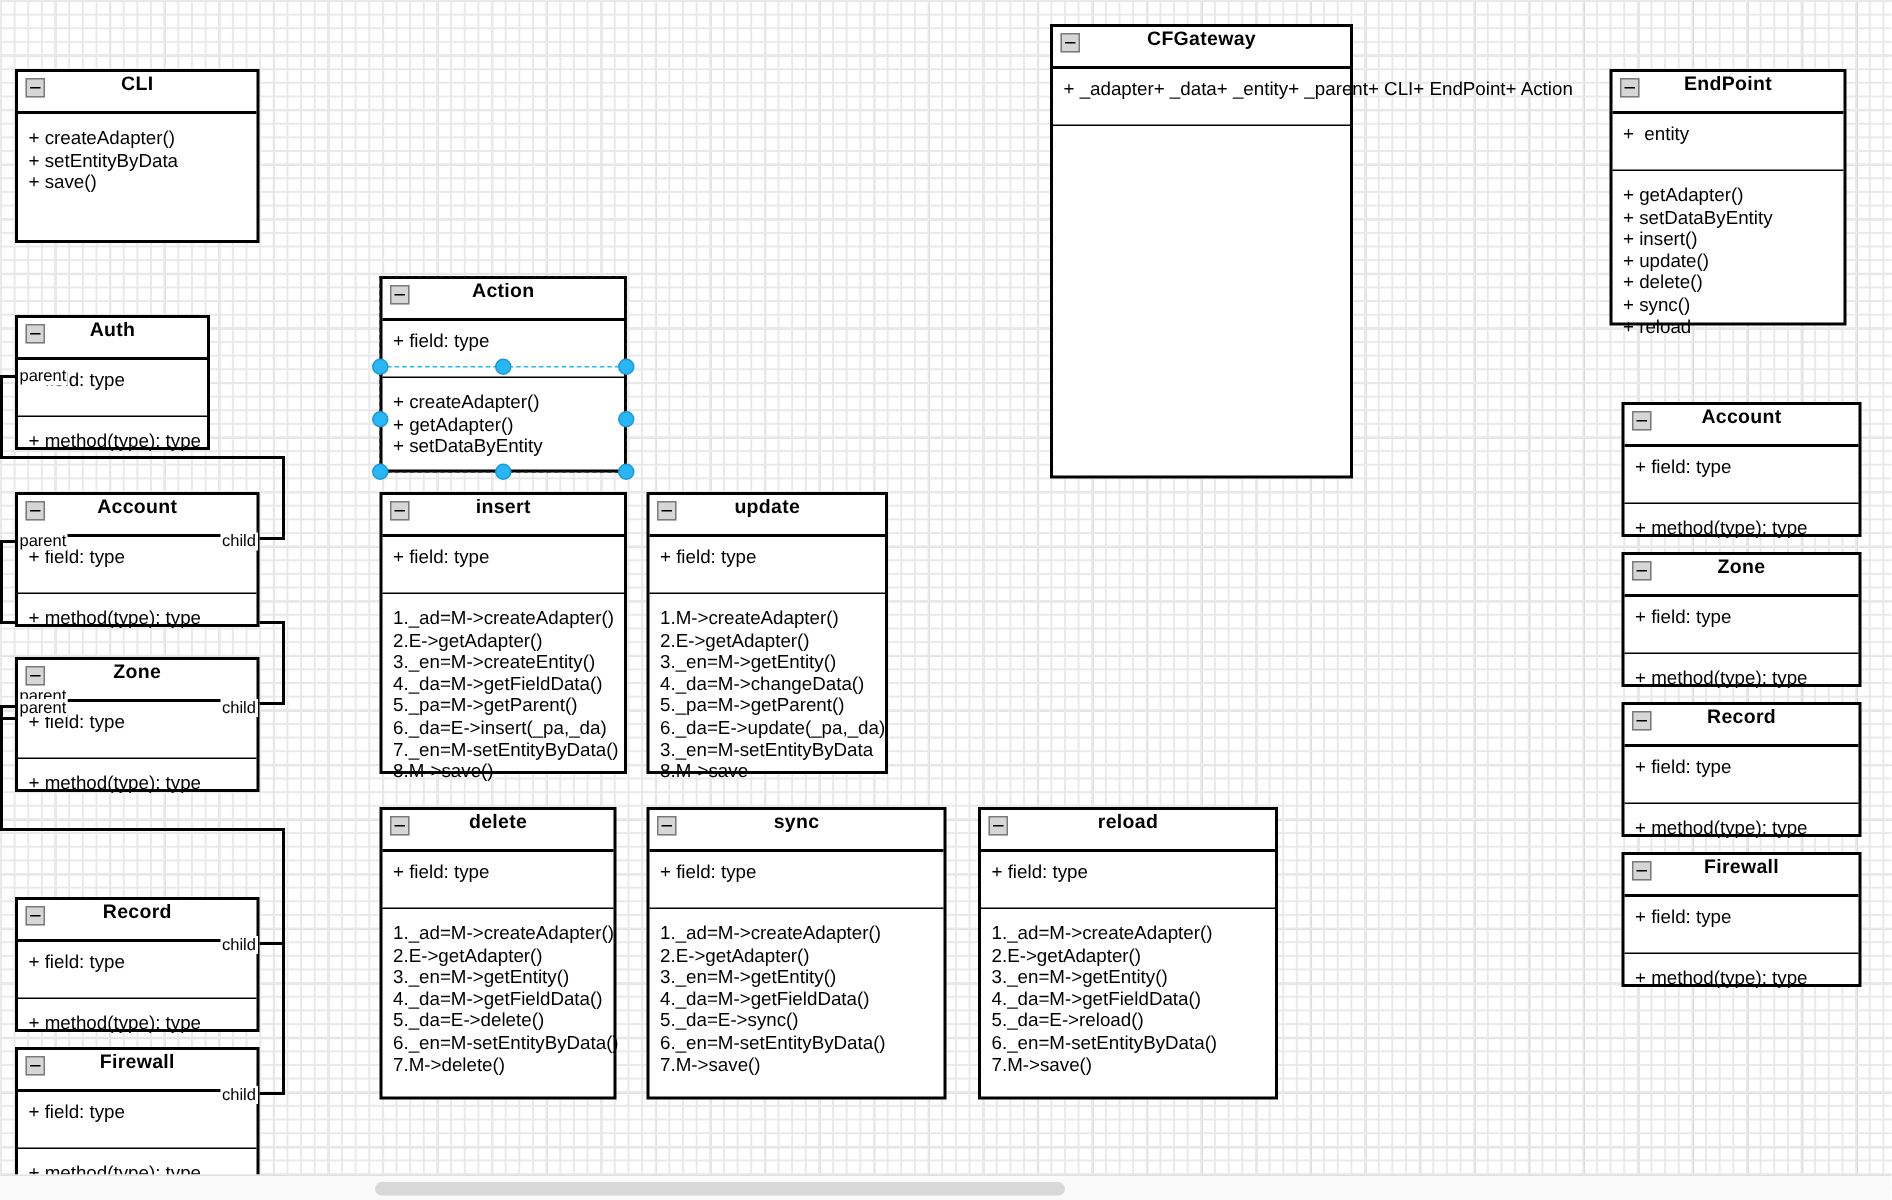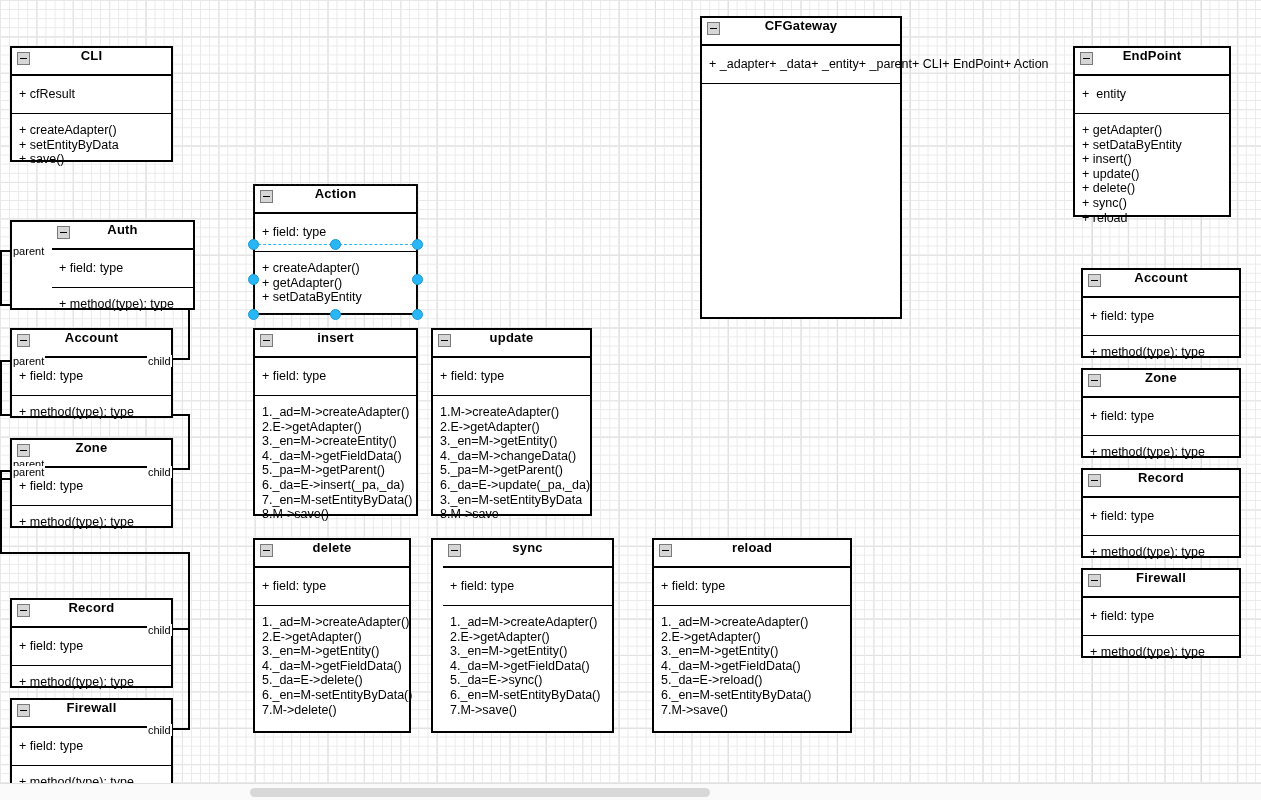--- a/index.html
+++ b/index.html
@@ -54,21 +54,21 @@
   }
   .uml .section{
     padding:6px 7px 7px 7px;
     border-bottom:1px solid #000000;
   }
   .uml .section.last{border-bottom:none;}
   .uml .row{
     font-size:12.5px;color:#000;line-height:14.6px;
     white-space:pre;
   }
-  .uml .attrsec{min-height:24px;display:flex;align-items:center;}
+  .uml .attrsec{min-height:24px;display:flex;align-items:flex-start;}
   .uml .pad-top{padding-top:9px;}
   
   .sel-rect{
     position:absolute;
     border:1px dashed #111111;
     box-sizing:border-box;
     z-index:9;
     pointer-events:none;
   }
   .sel-inner-line{
@@ -138,23 +138,20 @@
     </div>
 
   <div id="class-layer">
       <div class="uml" style="left: 10px; top: 46px; width: 163px; height: 116px;">
         <div class="title-bar">
           <div class="collapse">
             <i></i>
           </div>
           <div class="cls-name">CLI</div>
         </div>
-        <div class="section attrsec">
-          <div class="row">+ cfResult</div>
-        </div>
         <div class="section last pad-top">
           <div class="row">+ createAdapter()</div>
           <div class="row">+ setEntityByData</div>
           <div class="row">+ save()</div>
         </div>
       </div>
       <div class="uml" style="left: 700px; top: 16px; width: 202px; height: 303px;">
         <div class="title-bar">
           <div class="collapse">
             <i></i>
@@ -200,21 +197,21 @@
         </div>
         <div class="section attrsec">
           <div class="row">+ field: type</div>
         </div>
         <div class="section last pad-top">
           <div class="row">+ createAdapter()</div>
           <div class="row">+ getAdapter()</div>
           <div class="row">+ setDataByEntity</div>
         </div>
       </div>
-      <div class="uml" style="left: 10px; top: 220px; width: 185px; height: 90px; padding-left: 40px;">
+      <div class="uml" style="left: 10px; top: 210px; width: 130px; height: 90px;">
         <div class="title-bar">
           <div class="collapse">
             <i></i>
           </div>
           <div class="cls-name">Auth</div>
         </div>
         <div class="section attrsec">
           <div class="row">+ field: type</div>
         </div>
         <div class="section last pad-top">
@@ -332,21 +329,21 @@
         <div class="section last pad-top">
           <div class="row">1._ad=M-&gt;createAdapter()</div>
           <div class="row">2.E-&gt;getAdapter()</div>
           <div class="row">3._en=M-&gt;getEntity()</div>
           <div class="row">4._da=M-&gt;getFieldData()</div>
           <div class="row">5._da=E-&gt;delete()</div>
           <div class="row">6._en=M-setEntityByData()</div>
           <div class="row">7.M-&gt;delete()</div>
         </div>
       </div>
-      <div class="uml" style="left: 431px; top: 538px; width: 183px; height: 195px; padding-left: 10px;">
+      <div class="uml" style="left: 431px; top: 538px; width: 200px; height: 195px;">
         <div class="title-bar">
           <div class="collapse">
             <i></i>
           </div>
           <div class="cls-name">sync</div>
         </div>
         <div class="section attrsec">
           <div class="row">+ field: type</div>
         </div>
         <div class="section last pad-top">

